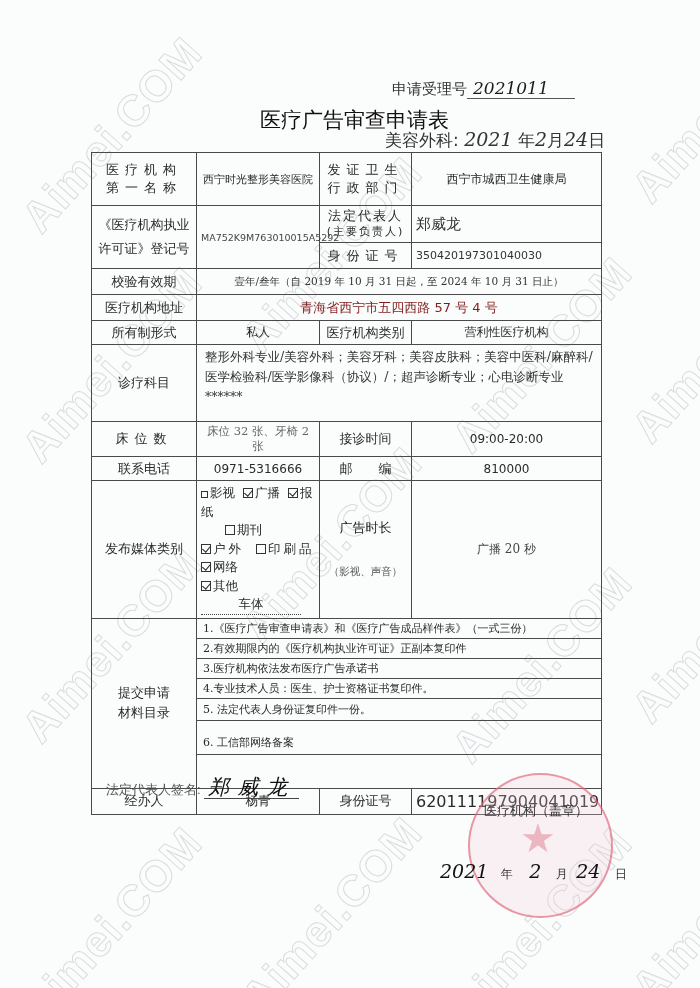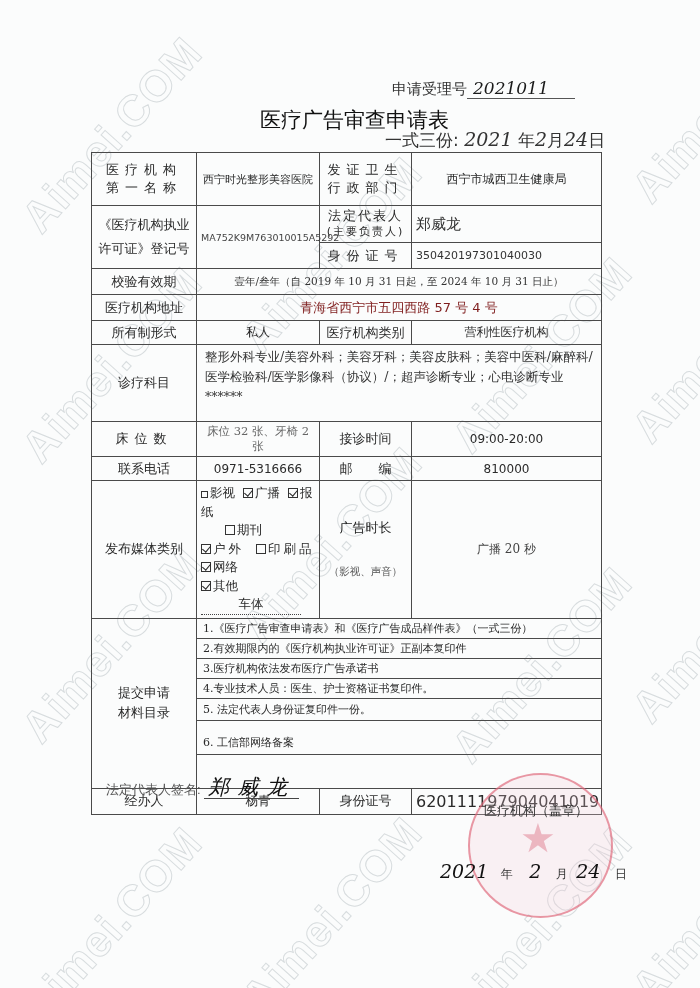--- a/index.html
+++ b/index.html
@@ -67,21 +67,21 @@
 <div class="watermark" style="left:-10px;top:900px;">Aimei.COM</div>
 <div class="watermark" style="left:210px;top:890px;">Aimei.COM</div>
 <div class="watermark" style="left:420px;top:900px;">Aimei.COM</div>
 <div class="watermark" style="left:600px;top:880px;">Aimei.COM</div>
 
 <div class="top-line" id="receipt-no">
   <span>申请受理号</span><span class="underline handwriting">2021011</span>
 </div>
 <div id="title">医疗广告审查申请表</div>
 <div class="top-line" id="apply-date">
-  <span>一式三份:</span>
+  <span>美容外科:</span>
   <span class="hw">2021</span>
   <span>年</span><span class="hw">2</span><span>月</span><span class="hw">24</span><span>日</span>
 </div>
 
 <table class="form">
   <colgroup>
     <col style="width:105px">
       <col style="width:123px">
       <col style="width:92px">
       <col style="width:190px">

